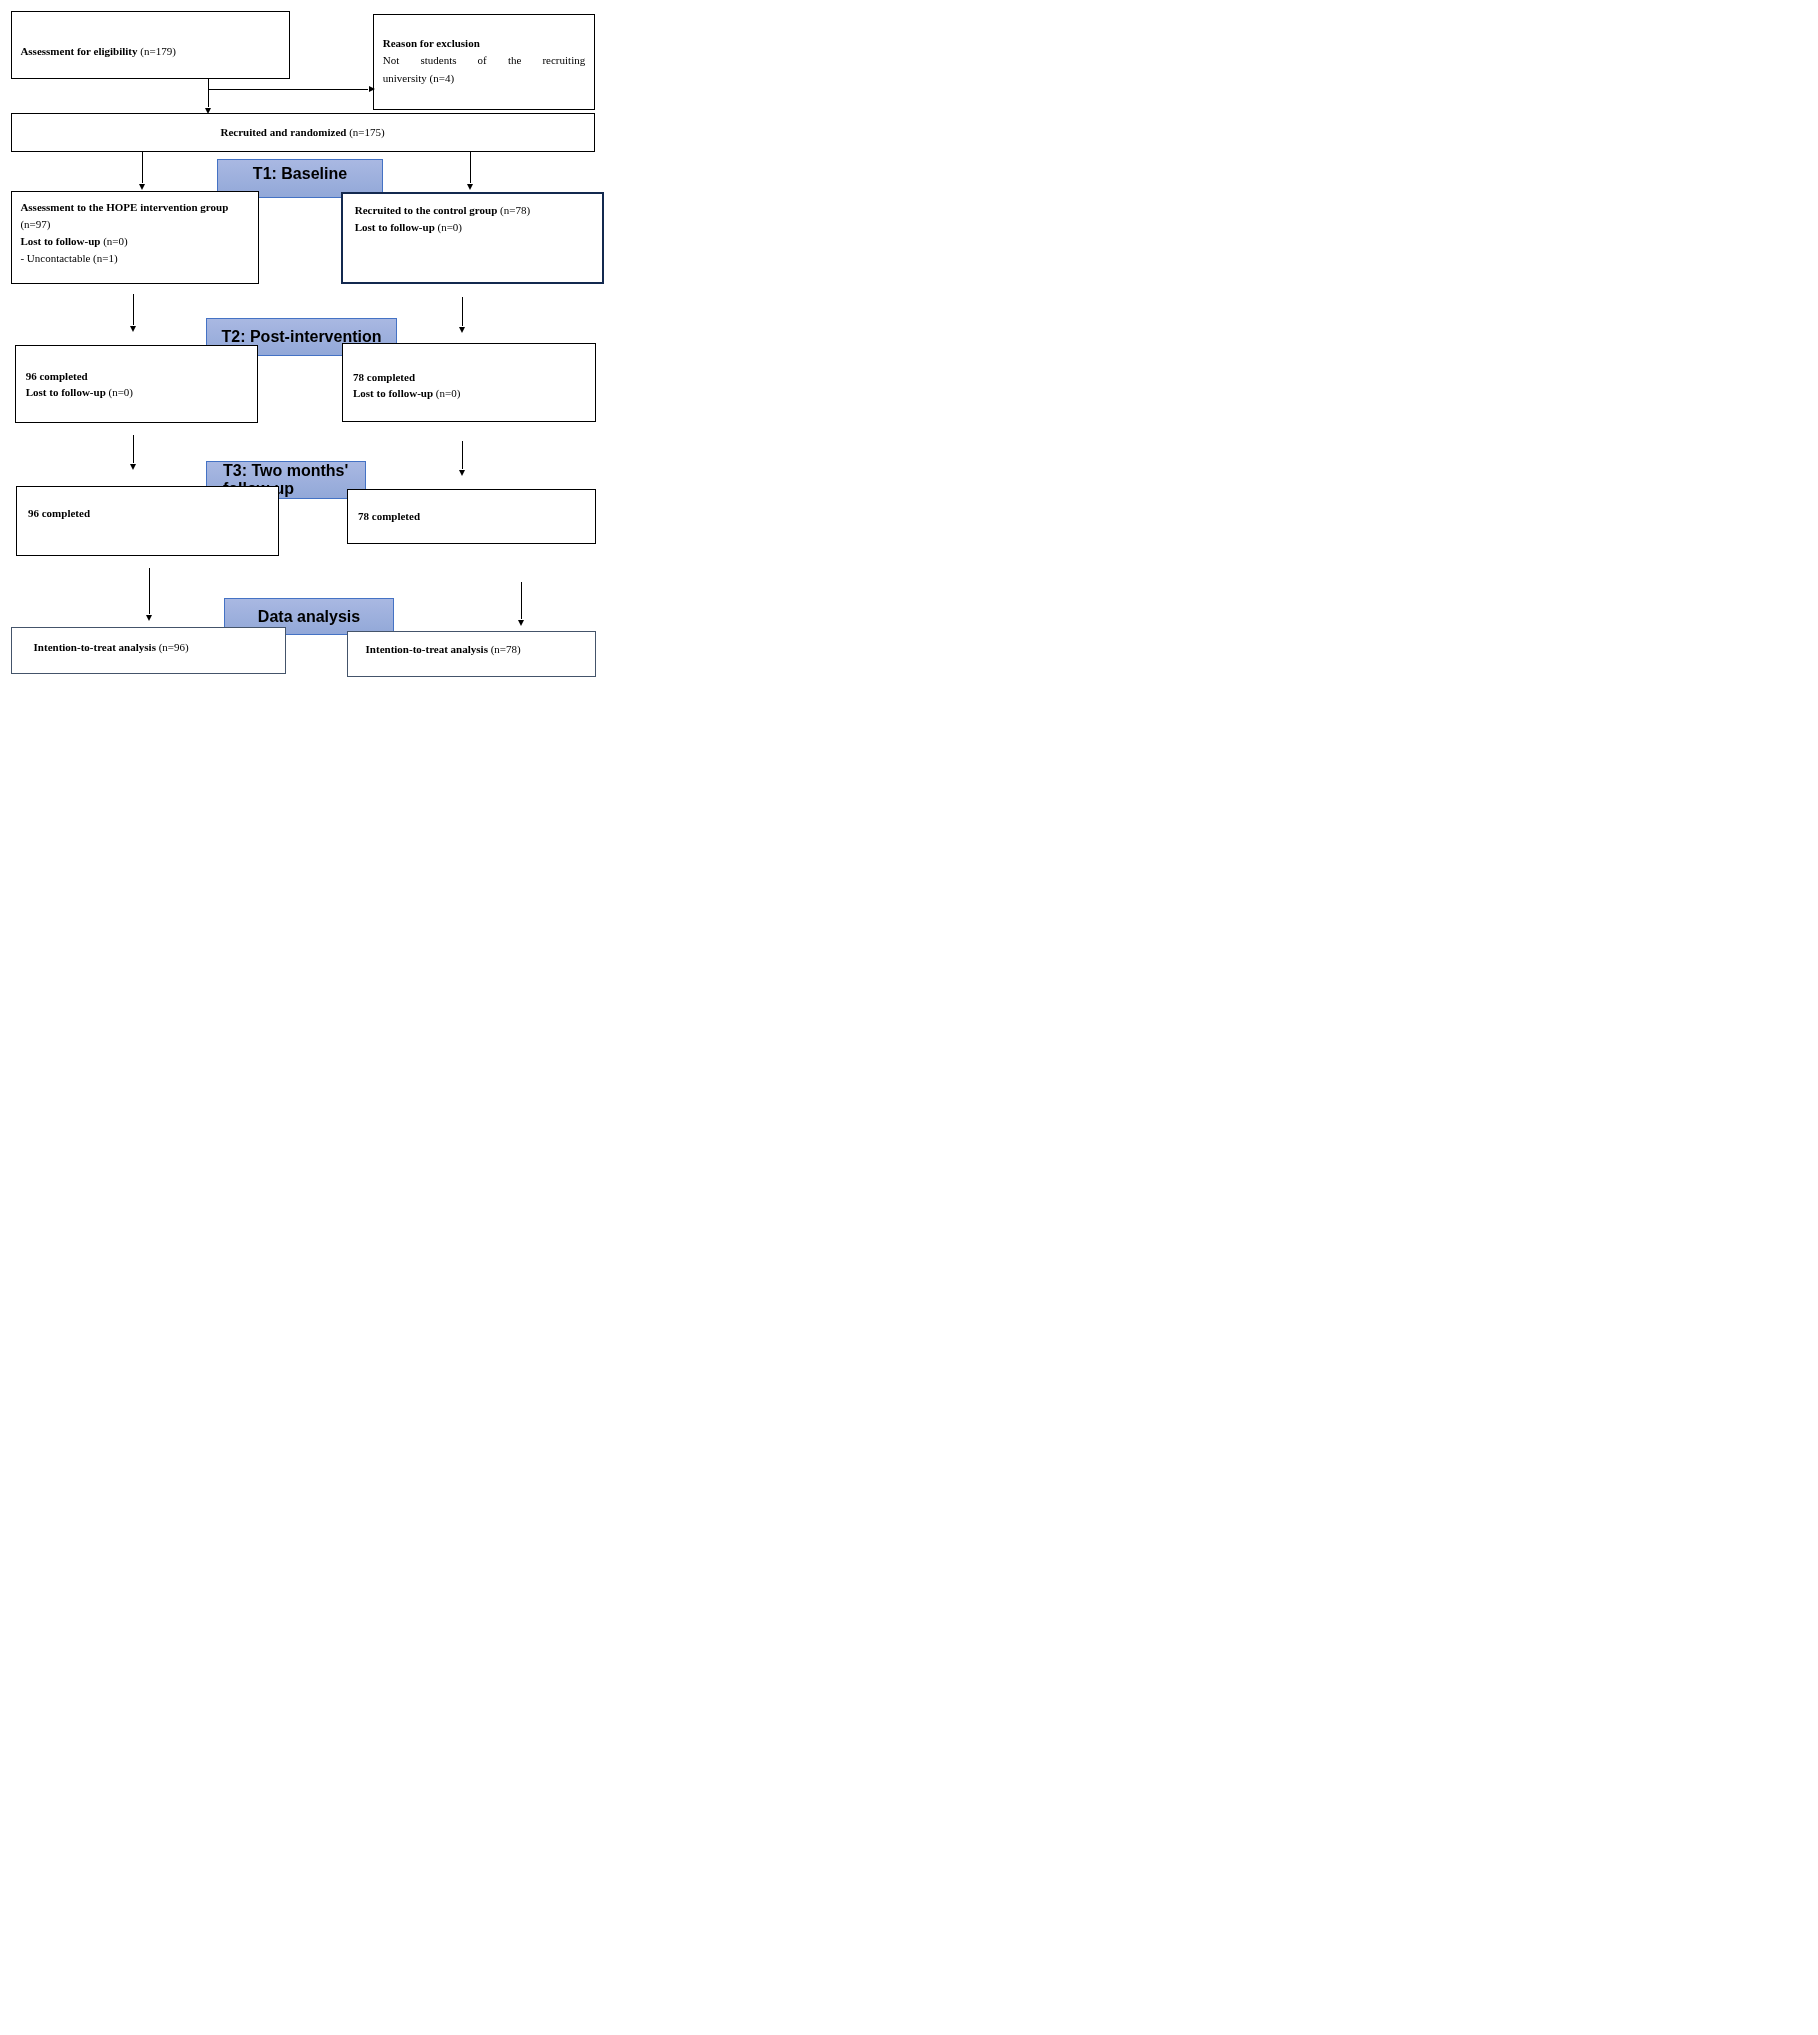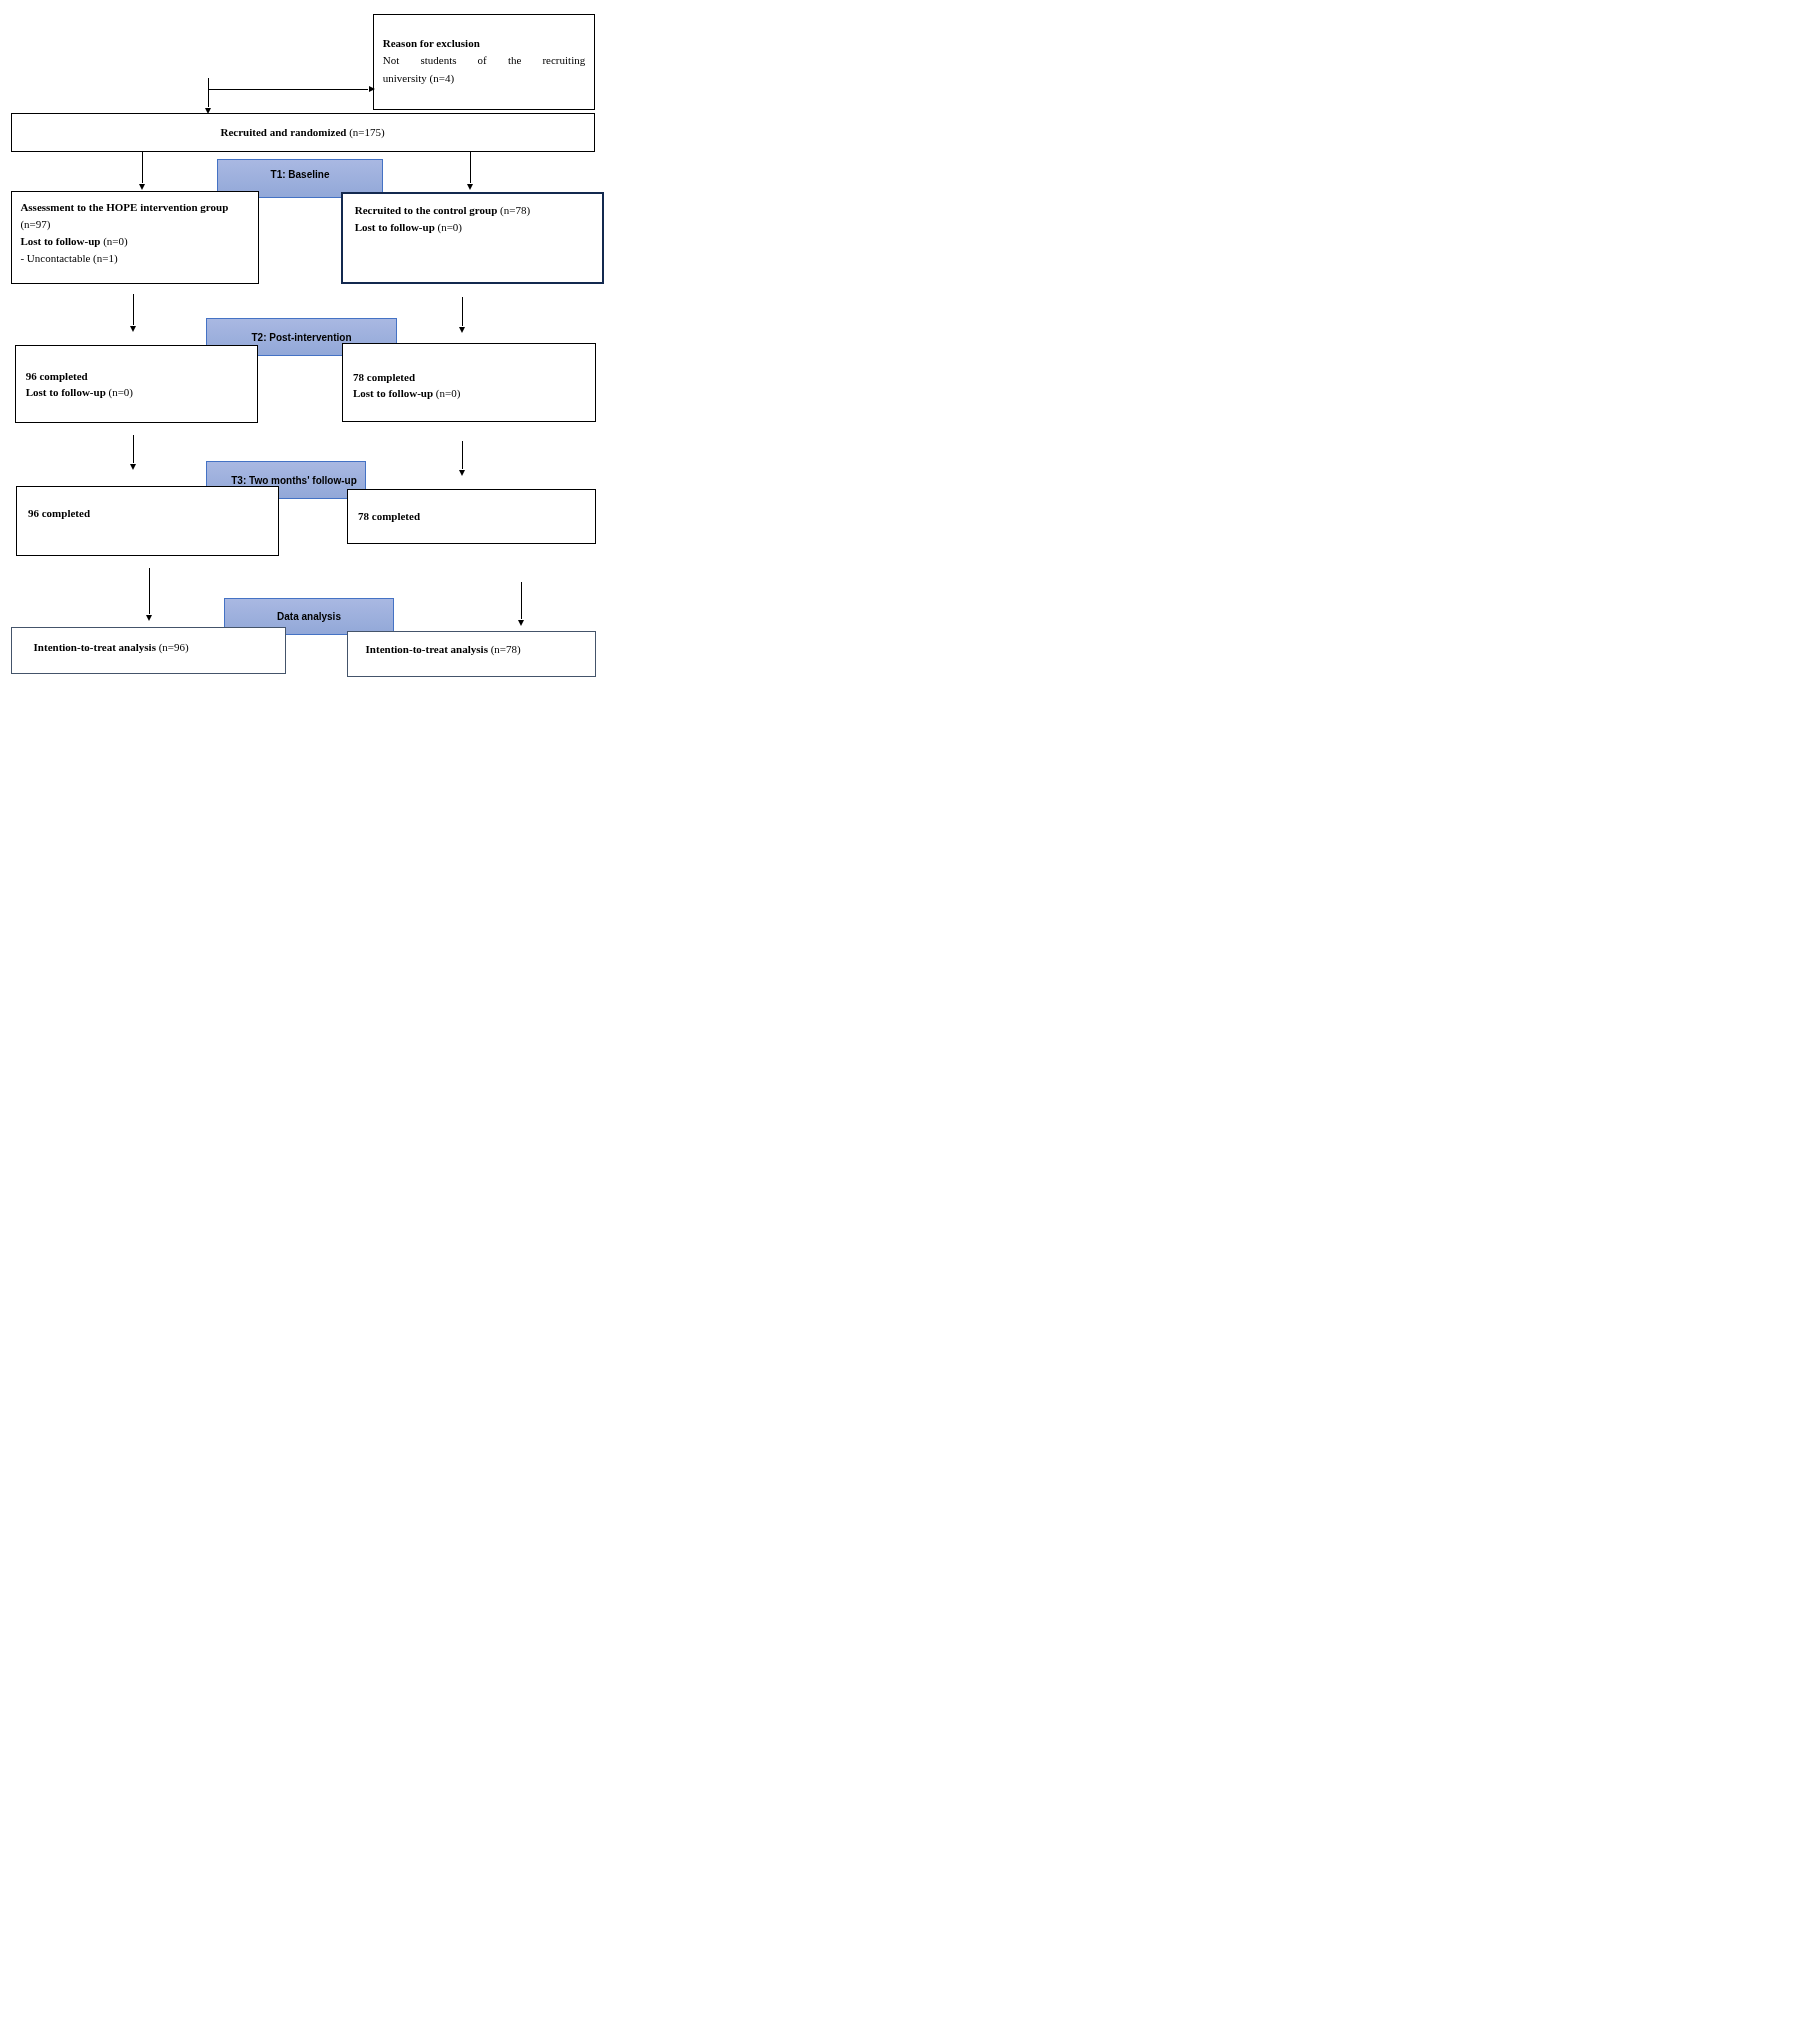--- a/index.html
+++ b/index.html
@@ -29,21 +29,21 @@
   .justify{text-align:justify;text-align-last:justify;white-space:normal;}
   
   .banner{
     position:absolute;
     background:linear-gradient(180deg,#a9b8e2 0%,#92a8d8 100%);
     border:1.2px solid #4472C4;
     box-sizing:border-box;
     z-index:1;
     display:flex;align-items:center;justify-content:center;
     font-family:"Liberation Sans", sans-serif;
-    font-weight:bold;font-size:10px;color:#000;
+    font-weight:bold;font-size:16px;color:#000;
   }
   
   .arrow-v{position:absolute;width:0;border-left:1.2px solid #000;z-index:3;}
   .arrow-v.head:after{
     content:'';position:absolute;left:-4.1px;bottom:-6.5px;
     border:3.5px solid transparent;border-top:6.5px solid #000;border-bottom:none;
   }
   .arrow-h{position:absolute;height:0;border-top:1.2px solid #000;z-index:3;}
   .arrow-h.head:after{
     content:'';position:absolute;right:-6.5px;top:-4.1px;
@@ -61,20 +61,25 @@
   <div class="banner" style="left:206px;top:318px;width:191px;height:38px;">
     <span>T2: Post-intervention</span>
   </div>
   <div class="banner" style="left:206px;top:461px;width:160px;height:38px;padding-left:16px;">
     <span>T3: Two months' follow-up</span>
   </div>
   <div class="banner" style="left:224px;top:598px;width:170px;height:37px;">
     <span>Data analysis</span>
   </div>
 
+  <div class="box" style="left:10.6px;top:10.6px;width:279px;height:68px;padding:31px 0 0 8.8px;">
+    <div class="line">
+      <span class="b">Assessment for eligibility </span><span class="r">(n=179)</span>
+    </div>
+  </div>
 
   <div class="box" style="left:373px;top:13.5px;width:222px;height:96px;padding:20px 8.8px 0 8.8px;line-height:17.6px;">
     <div class="line">
       <span class="b">Reason for exclusion</span><span class="r"></span>
     </div>
     <div class="line justify">
       <span class="r">Not students of the recruiting</span>
     </div>
     <div class="line">
       <span class="r">university (n=4)</span>

